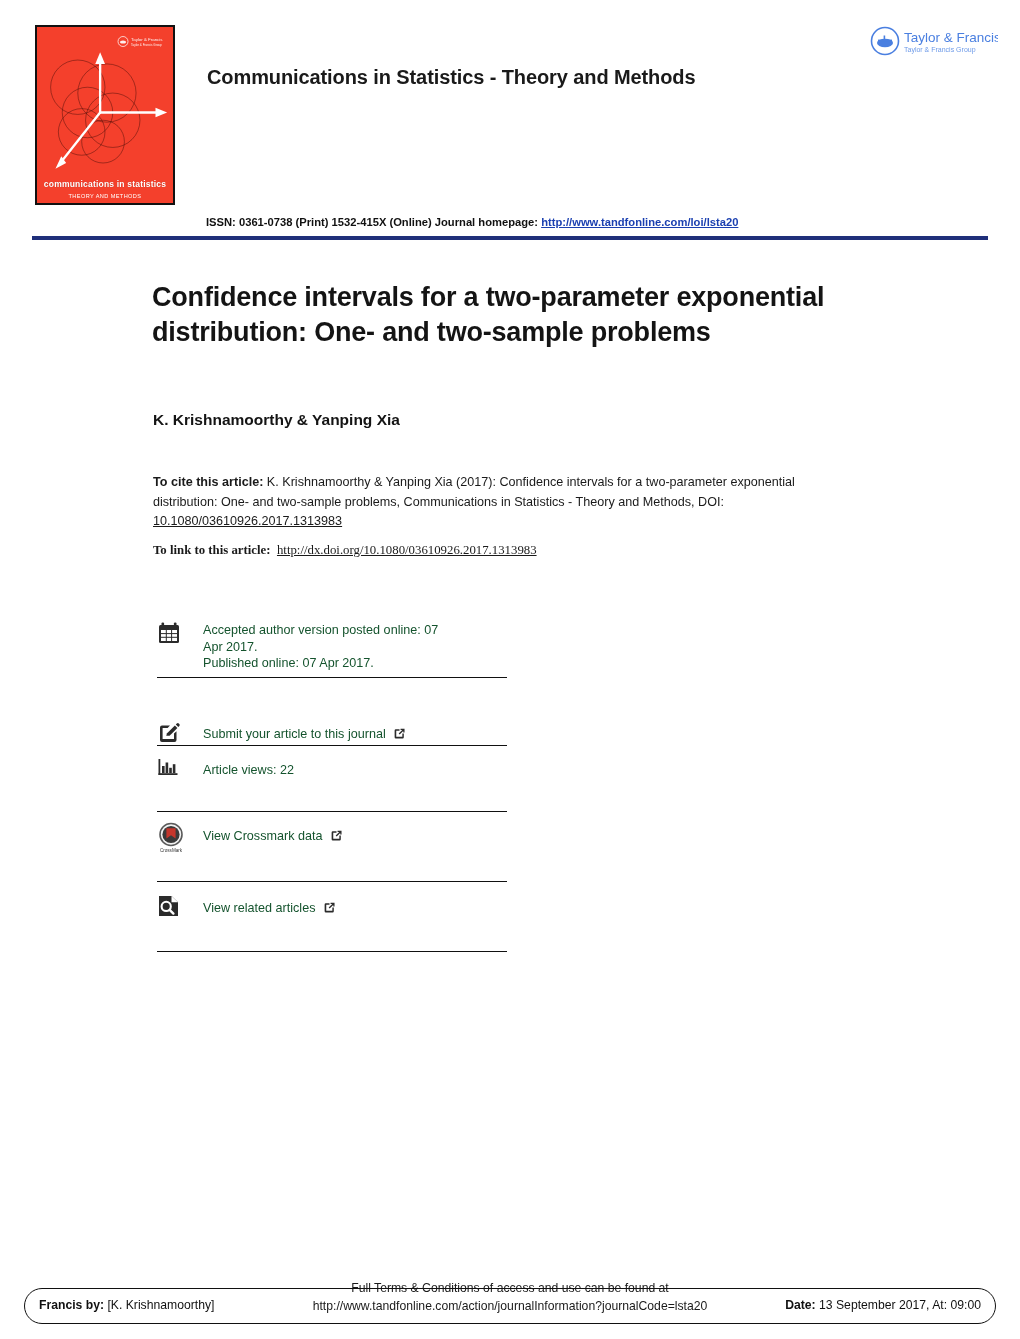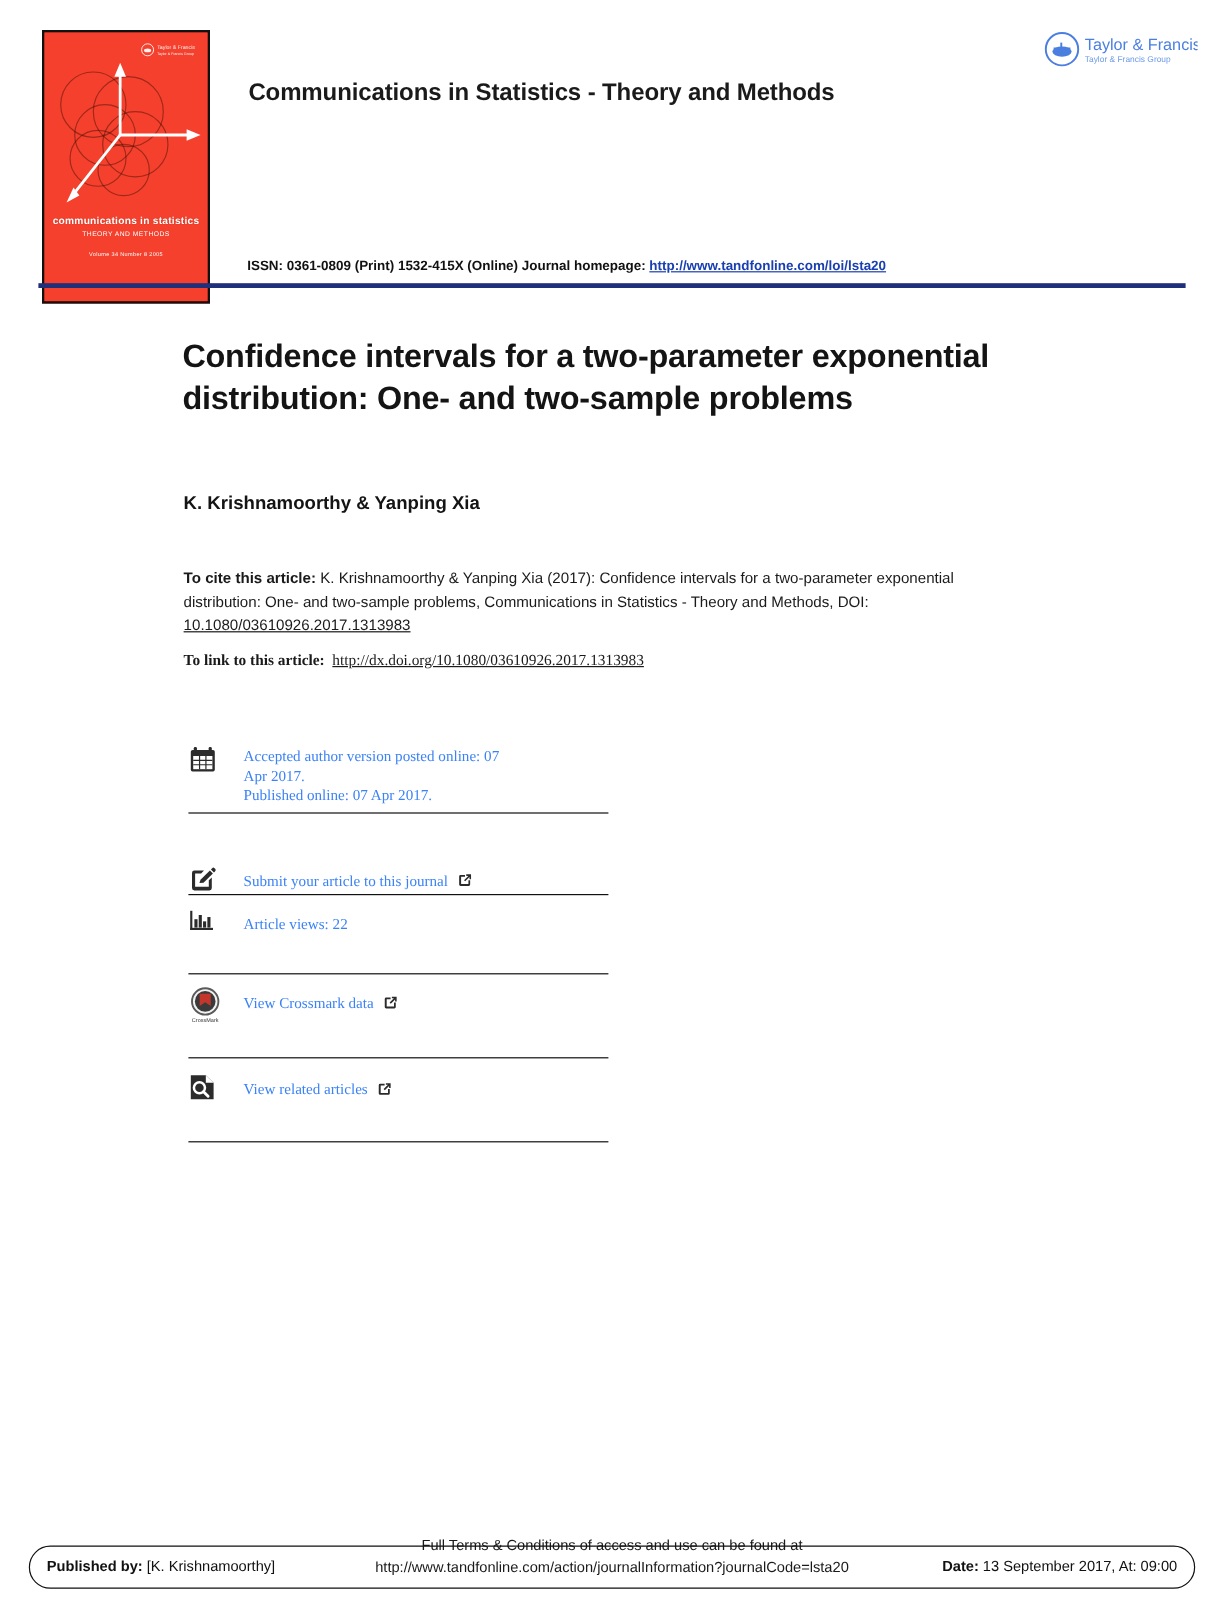--- a/index.html
+++ b/index.html
@@ -20,21 +20,21 @@
   
   .header {
     position: absolute;
     left: 0; top: 0;
     width: 1020px;
     height: 250px;
   }
   .cover-wrap {
     position: absolute;
     left: 35px; top: 25px;
-    width: 140px; height: 228px;
+    width: 140px; height: 180px;
     border: 2px solid #111;
     background: #f03a28;
     overflow: hidden;
   }
   .cover-inner {
     position: absolute;
     inset: 0;
     background: #f4402c;
   }
   .cover-svg { position: absolute; inset: 0; }
@@ -185,23 +185,22 @@
     padding-top: 3px;
   }
   .meta-row.r2 .meta-icon { padding-top: 10px; }
   .meta-row.r3 .meta-icon { padding-top: 10px; }
   .meta-row.r4 .meta-icon { padding-top: 12px; }
   .meta-row.r5 .meta-icon { padding-top: 10px; }
 
   .meta-text {
     font-size: 12.6px;
     line-height: 1.32;
-    color: #3b82f6;
+    color: #14532d;
     padding-top: 4px;
-    font-family: Liberation Serif, serif;
   }
   .meta-row.r2 .meta-text { padding-top: 16px; }
   .meta-row.r3 .meta-text { padding-top: 16px; }
   .meta-row.r4 .meta-text { padding-top: 18px; }
   .meta-row.r5 .meta-text { padding-top: 16px; }
 
   .ext-ico {
     display: inline-block;
     vertical-align: -2px;
     margin-left: 4px;
@@ -281,21 +280,21 @@
   <svg class="tf-logo" viewBox="0 0 132 40">
     <circle cx="19" cy="17" r="13.5" fill="none" stroke="#4a7fe0" stroke-width="1.6"></circle>
     <ellipse cx="19" cy="19" rx="8" ry="4.2" fill="#4a7fe0"></ellipse>
     <rect x="17.6" y="11.5" width="1.6" height="5" fill="#4a7fe0"></rect>
     <rect x="12" y="15.6" width="14" height="1.5" fill="#4a7fe0"></rect>
     <text x="38" y="18" font-family="Liberation Sans, sans-serif" font-size="13.5" fill="#4a7fe0">Taylor &amp; Francis</text>
     <text x="38" y="28" font-family="Liberation Sans, sans-serif" font-size="7" fill="#6d9ae8">Taylor &amp; Francis Group</text>
   </svg>
 
   <div class="issn-line">
-    <span>ISSN: 0361-0809 (Print) 1532-415X (Online) Journal homepage:</span>
+    <span>ISSN: 0361-0738 (Print) 1532-415X (Online) Journal homepage:</span>
     <a class="issn-link" href="#">http://www.tandfonline.com/loi/lsta20</a>
   </div>
 
   <div class="rule-blue"></div>
 </div>
 
 <div class="art-title">Confidence intervals for a two-parameter exponential distribution: One- and two-sample problems</div>
 
 <div class="authors">K. Krishnamoorthy &amp; Yanping Xia</div>
 
@@ -409,20 +408,20 @@
 
 </div>
 
 <div class="foot-terms">
   <div>Full Terms &amp; Conditions of access and use can be found at</div>
   <div>http://www.tandfonline.com/action/journalInformation?journalCode=lsta20</div>
 </div>
 
 <div class="foot-box">
   <div class="foot-left">
-    <b>Published by:</b>
+    <b>Francis by:</b>
     <span>[K. Krishnamoorthy]</span>
   </div>
   <div class="foot-right">
     <b>Date:</b>
     <span>13 September 2017, At: 09:00</span>
   </div>
 </div>
 
 </body></html>

